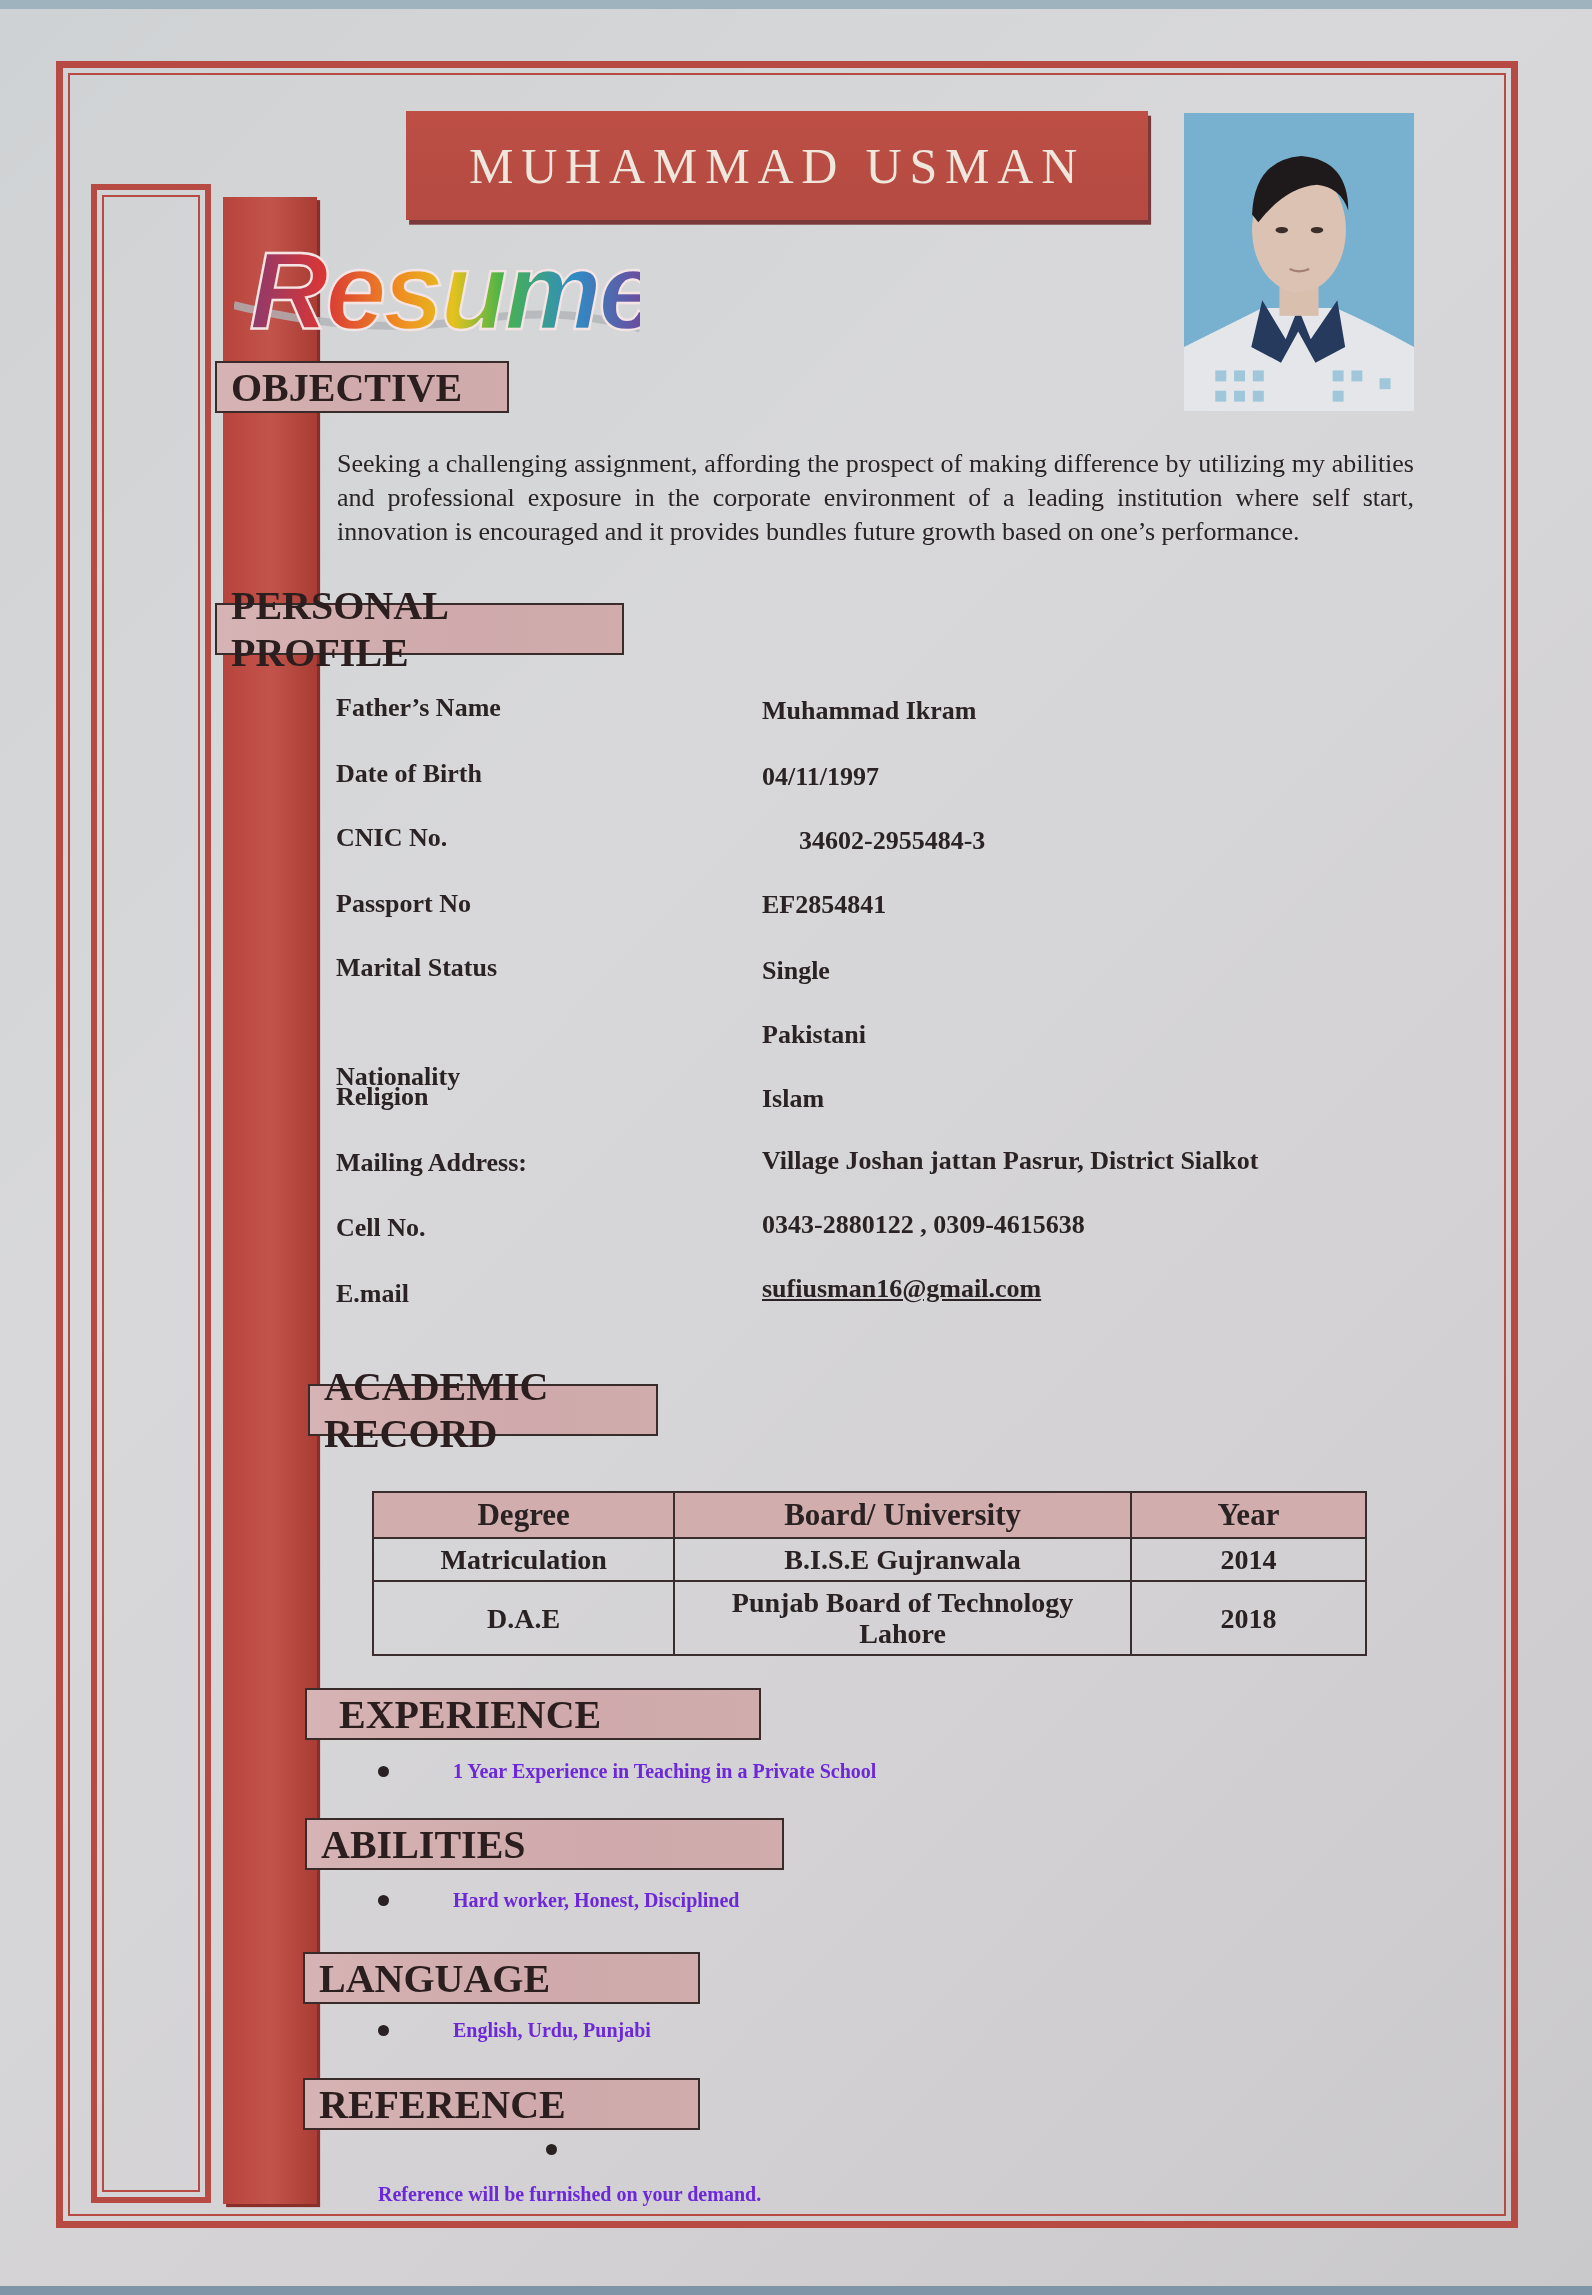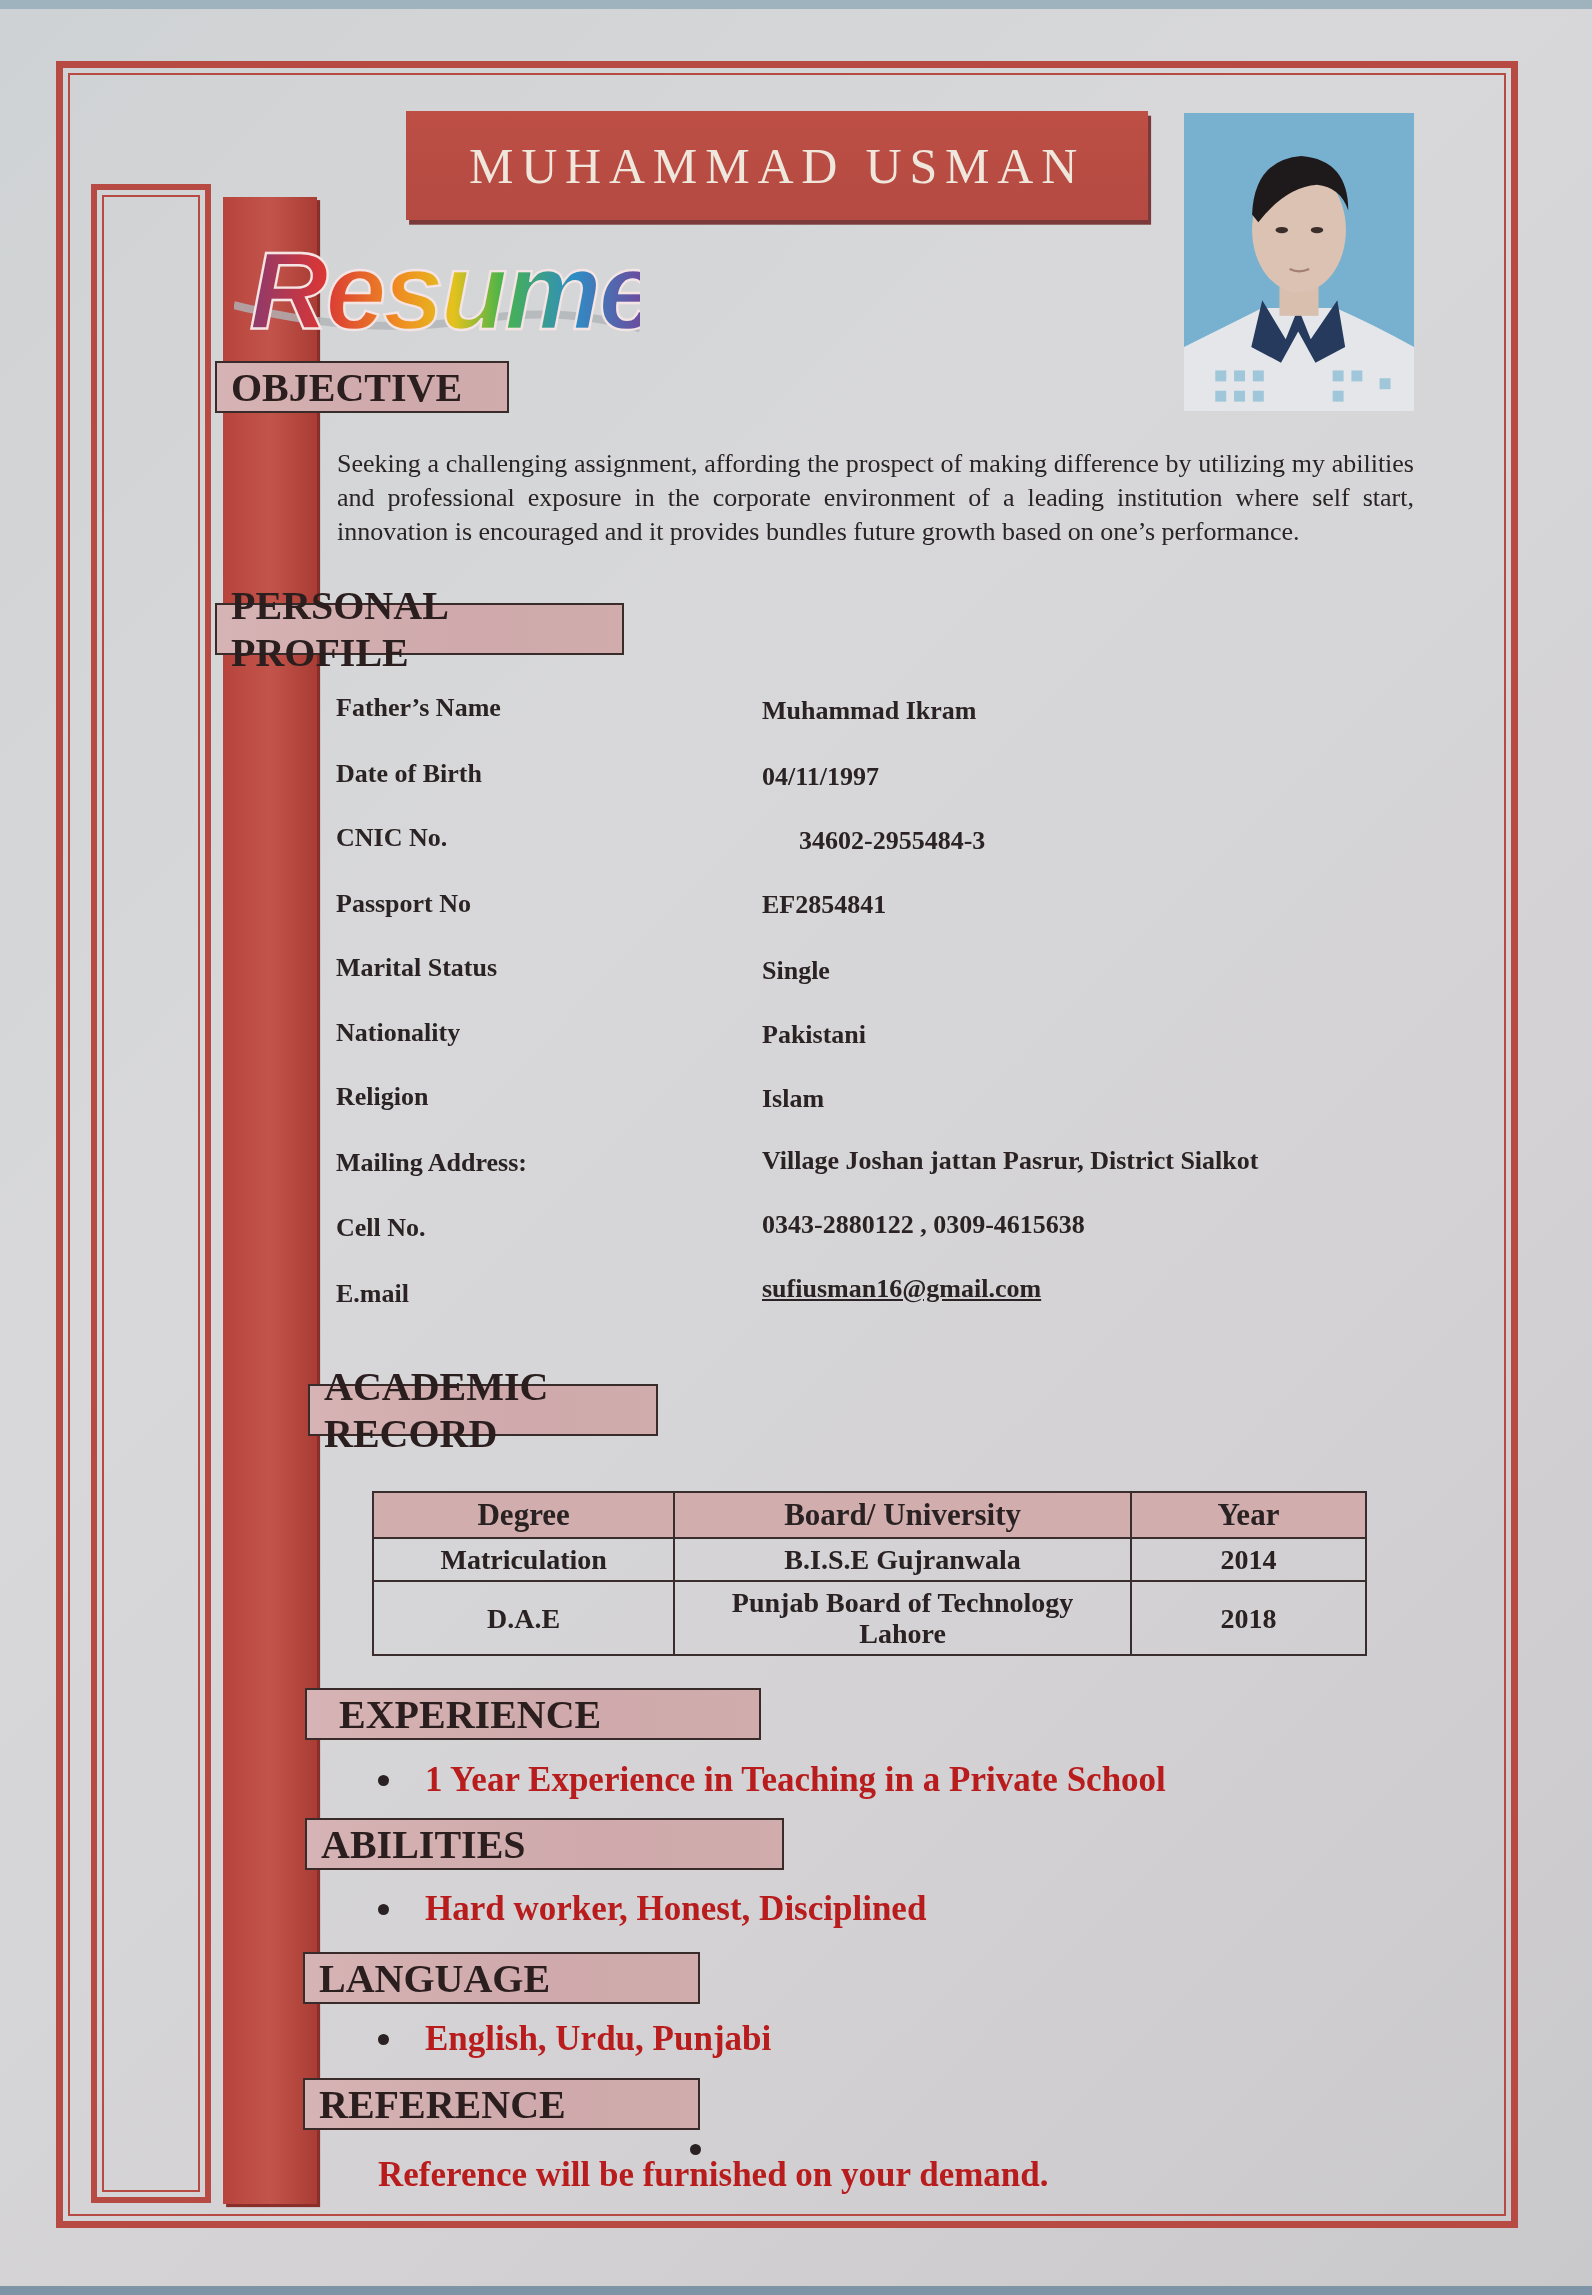--- a/index.html
+++ b/index.html
@@ -89,22 +89,22 @@
     position: absolute; left: 372px; top: 1491px; width: 995px;
     border-collapse: collapse; font-weight: bold; color: #2a2222;
   }
   .acad-table th, .acad-table td {
     border: 2.3px solid #3a2d2d; text-align: center; font-size: 28px; padding: 0;
   }
   .acad-table th { background: #d1adae; height: 44px; font-size: 31px; }
   .acad-table td { height: 41px; line-height: 31px; }
   .acad-table tr.tall td { height: 72px; }
   .bullet-item {
-    position: absolute; font-size: 35px; font-weight: bold; color: #b91c1c;
-    display: flex; align-items: center;
+    position: absolute; font-size: 20px; font-weight: bold; color: #6d28d9;
+    display: flex; align-items: center; gap: 28px;
   }
   .bullet-item .dot {
     display: inline-block; width: 11px; height: 11px; border-radius: 50%;
     background: #2a2222; margin-right: 36px;
   }
 </style>
 </head>
 <body>
 
 <div class="top-strip"></div>
@@ -180,21 +180,21 @@
 
 <div class="profile-row profile-label" style="top:823px;">CNIC No.</div>
 <div class="profile-row profile-value" style="top:826px;margin-left:37px;">34602-2955484-3</div>
 
 <div class="profile-row profile-label" style="top:889px;">Passport No</div>
 <div class="profile-row profile-value" style="top:890px;">EF2854841</div>
 
 <div class="profile-row profile-label" style="top:953px;">Marital Status</div>
 <div class="profile-row profile-value" style="top:956px;">Single</div>
 
-<div class="profile-row profile-label" style="top:1018px;">Nationality</div>
+<div class="profile-row profile-label" style="top:1062px;">Nationality</div>
 <div class="profile-row profile-value" style="top:1020px;">Pakistani</div>
 
 <div class="profile-row profile-label" style="top:1082px;">Religion</div>
 <div class="profile-row profile-value" style="top:1084px;">Islam</div>
 
 <div class="profile-row profile-label" style="top:1148px;">Mailing Address:</div>
 <div class="profile-row profile-value" style="top:1146px;">Village Joshan jattan Pasrur, District Sialkot</div>
 
 <div class="profile-row profile-label" style="top:1213px;">Cell No.</div>
 <div class="profile-row profile-value" style="top:1210px;">0343-2880122 , 0309-4615638</div>

